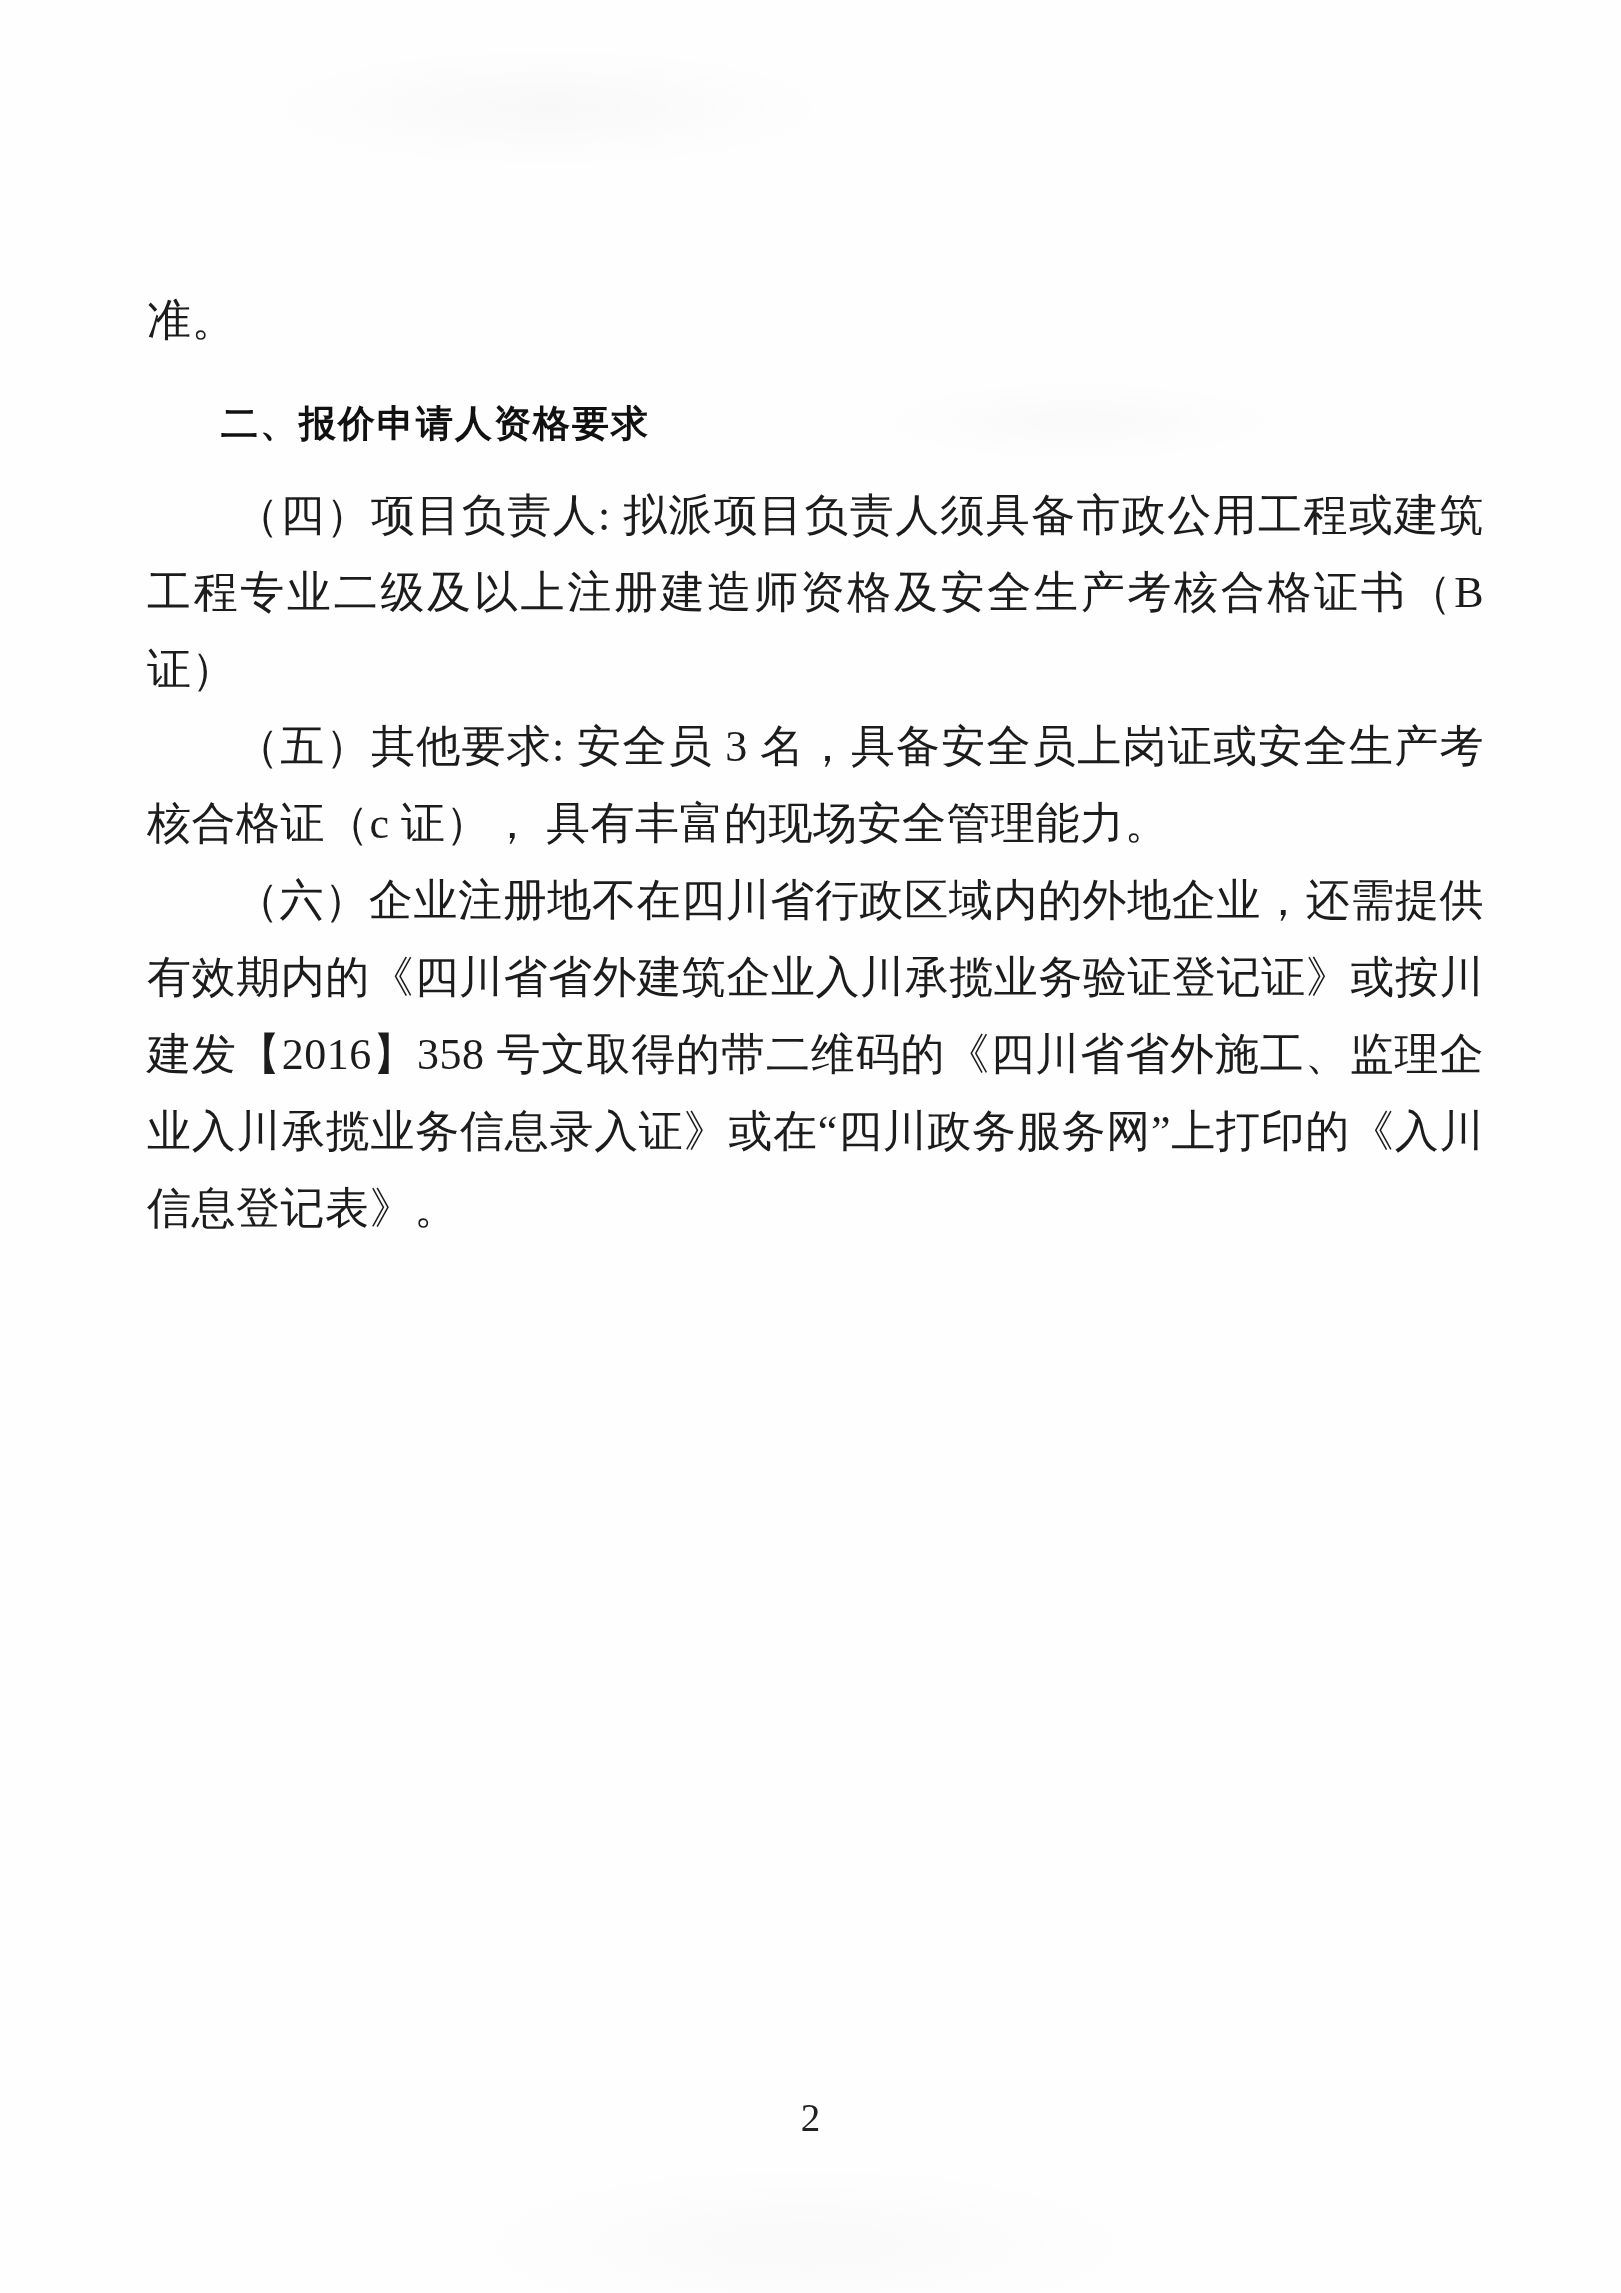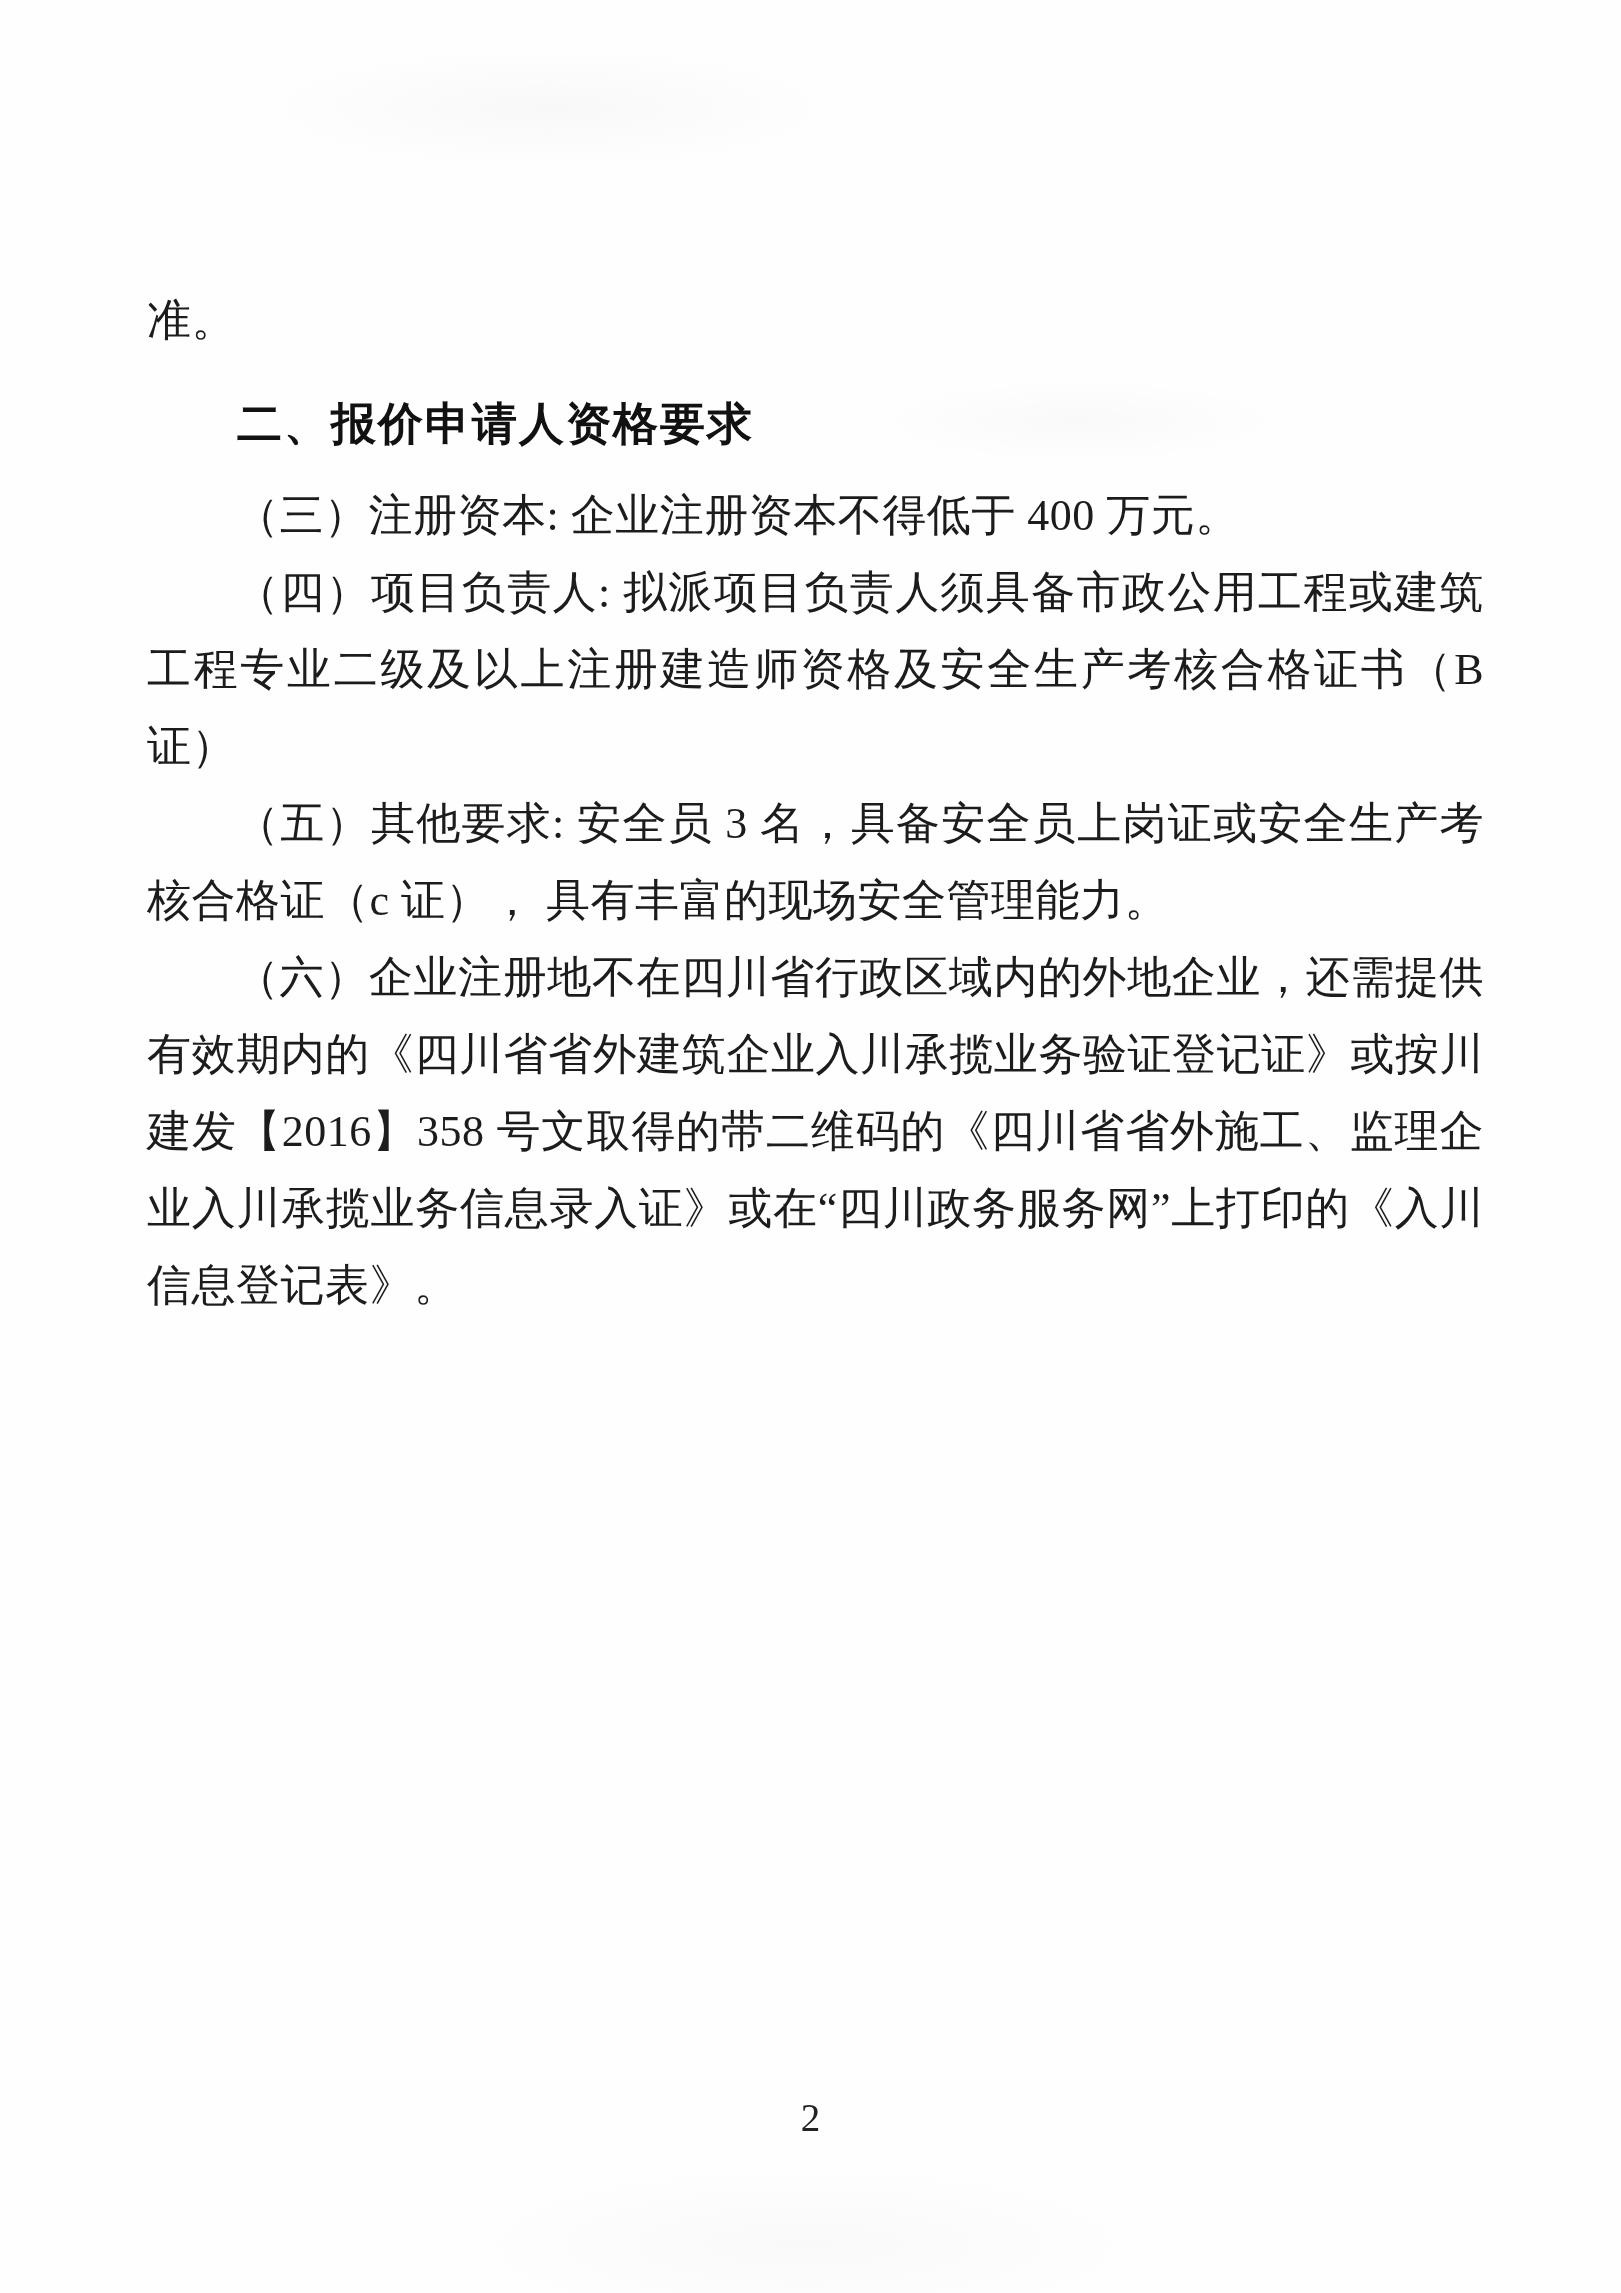--- a/index.html
+++ b/index.html
@@ -38,21 +38,21 @@
   .indent {
     text-indent: 2em;
   }
   .carryover {
     text-indent: 0;
   }
   .section-heading {
     margin: 25.5px 0 15.7px 0;
     font-family: "Liberation Sans", "DejaVu Sans", sans-serif;
     font-weight: bold;
-    font-size: 45px;
+    font-size: 37px;
     line-height: 77px;
     color: #111111;
     text-indent: 2em;
     letter-spacing: 2px;
   }
   .page-number {
     position: absolute;
     top: 2094px;
     left: 0;
     width: 100%;
@@ -62,20 +62,19 @@
     color: #222222;
   }
 </style>
 </head>
 <body>
 
 <div class="page">
   <div class="content">
     <p class="body-text carryover">准。</p>
     <h2 class="section-heading">二、报价申请人资格要求</h2>
-    <p class="body-text indent">（三）注册资本: 企业注册资本不得低于 400 万元。</p>
     <p class="body-text indent">（四）项目负责人: 拟派项目负责人须具备市政公用工程或建筑工程专业二级及以上注册建造师资格及安全生产考核合格证书（B 证）</p>
     <p class="body-text indent">（五）其他要求: 安全员 3 名，具备安全员上岗证或安全生产考核合格证（c 证）， 具有丰富的现场安全管理能力。</p>
     <p class="body-text indent">（六）企业注册地不在四川省行政区域内的外地企业，还需提供有效期内的《四川省省外建筑企业入川承揽业务验证登记证》或按川建发【2016】358 号文取得的带二维码的《四川省省外施工、监理企业入川承揽业务信息录入证》或在“四川政务服务网”上打印的《入川信息登记表》。</p>
   </div>
   <div class="page-number">2</div>
 </div>
 
 
 </body></html>

